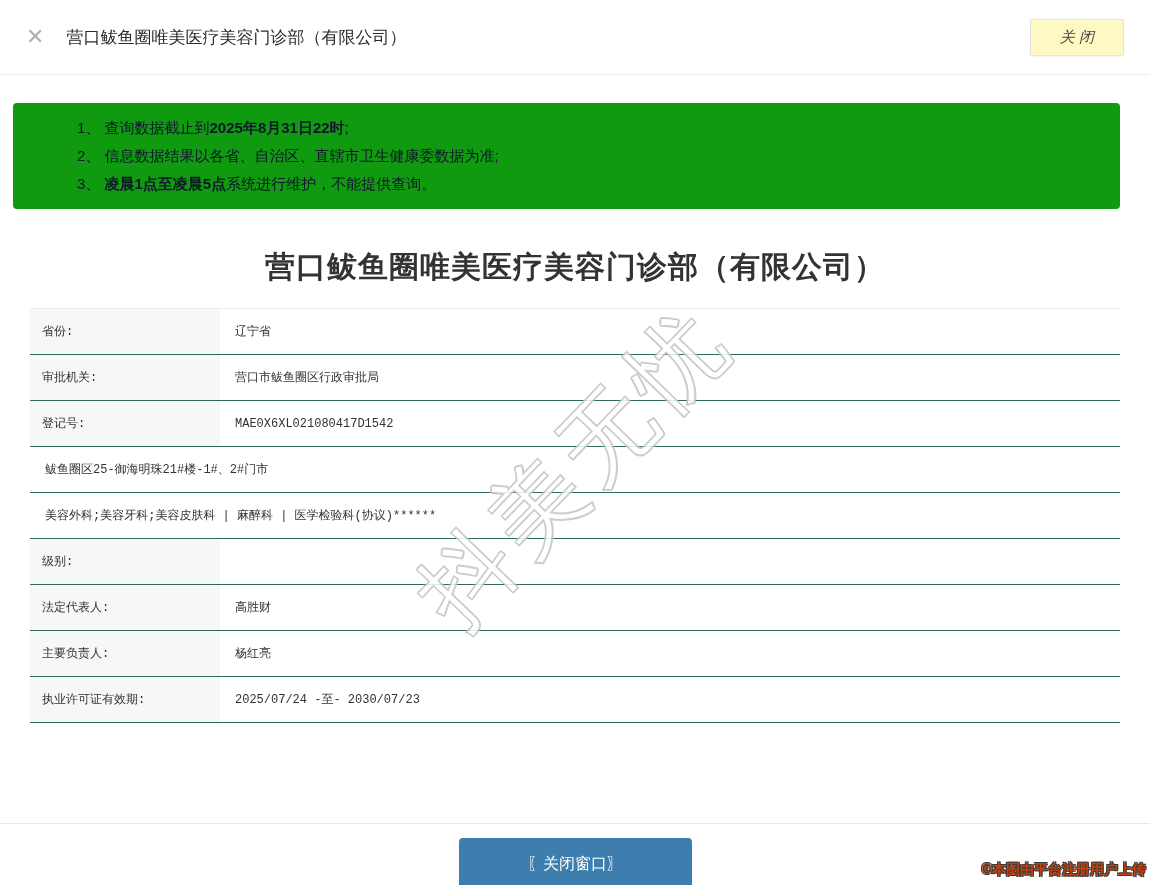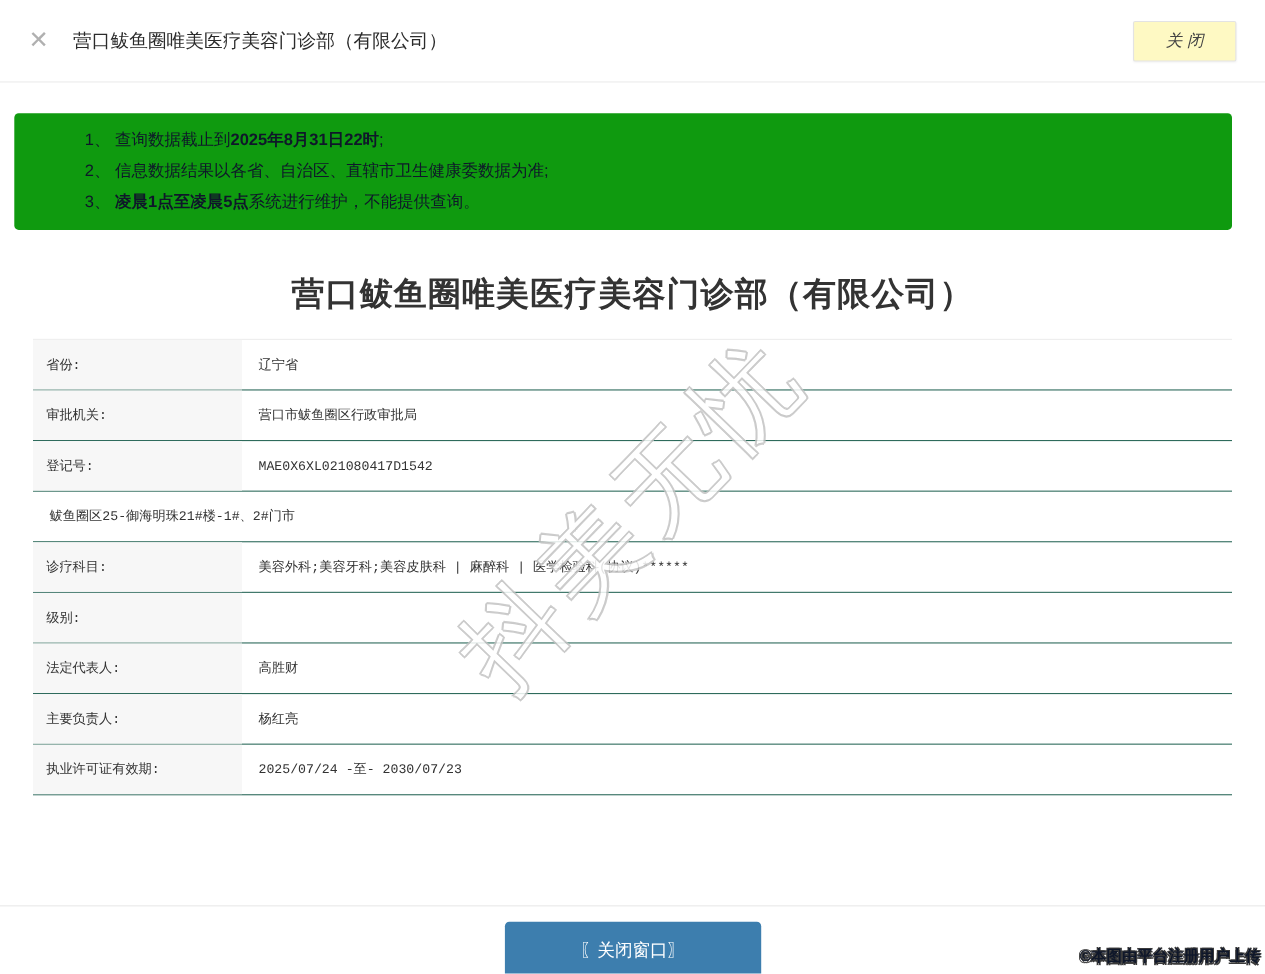--- a/index.html
+++ b/index.html
@@ -133,21 +133,21 @@
     -webkit-text-stroke:1px #c0c0c0;
     opacity:.85;
     pointer-events:none;
   }
   .wm-corner{
     position:absolute;
     right:4px;
     bottom:6px;
     font-size:14px;
     font-weight:bold;
-    color:#0f172a;
+    color:#c2410c;
     text-shadow:-1px -1px 0 #3a3a3a,1px -1px 0 #3a3a3a,-1px 1px 0 #3a3a3a,1px 1px 0 #3a3a3a;
     pointer-events:none;
   }
 </style>
 </head>
 <body>
 
 <div class="topbar">
   <span class="close-x">✕</span>
   <span class="topbar-title">营口鲅鱼圈唯美医疗美容门诊部（有限公司）</span>
@@ -172,21 +172,20 @@
     <div class="info-value">营口市鲅鱼圈区行政审批局</div>
   </div>
   <div class="info-row">
     <div class="info-label">登记号:</div>
     <div class="info-value">MAE0X6XL021080417D1542</div>
   </div>
   <div class="info-row">
     <div class="info-value">鲅鱼圈区25-御海明珠21#楼-1#、2#门市</div>
   </div>
   <div class="info-row">
-    <div class="info-label">诊疗科目:</div>
     <div class="info-value">美容外科;美容牙科;美容皮肤科 | 麻醉科 | 医学检验科(协议)******</div>
   </div>
   <div class="info-row">
     <div class="info-label">级别:</div>
   </div>
   <div class="info-row">
     <div class="info-label">法定代表人:</div>
     <div class="info-value">高胜财</div>
   </div>
   <div class="info-row">

